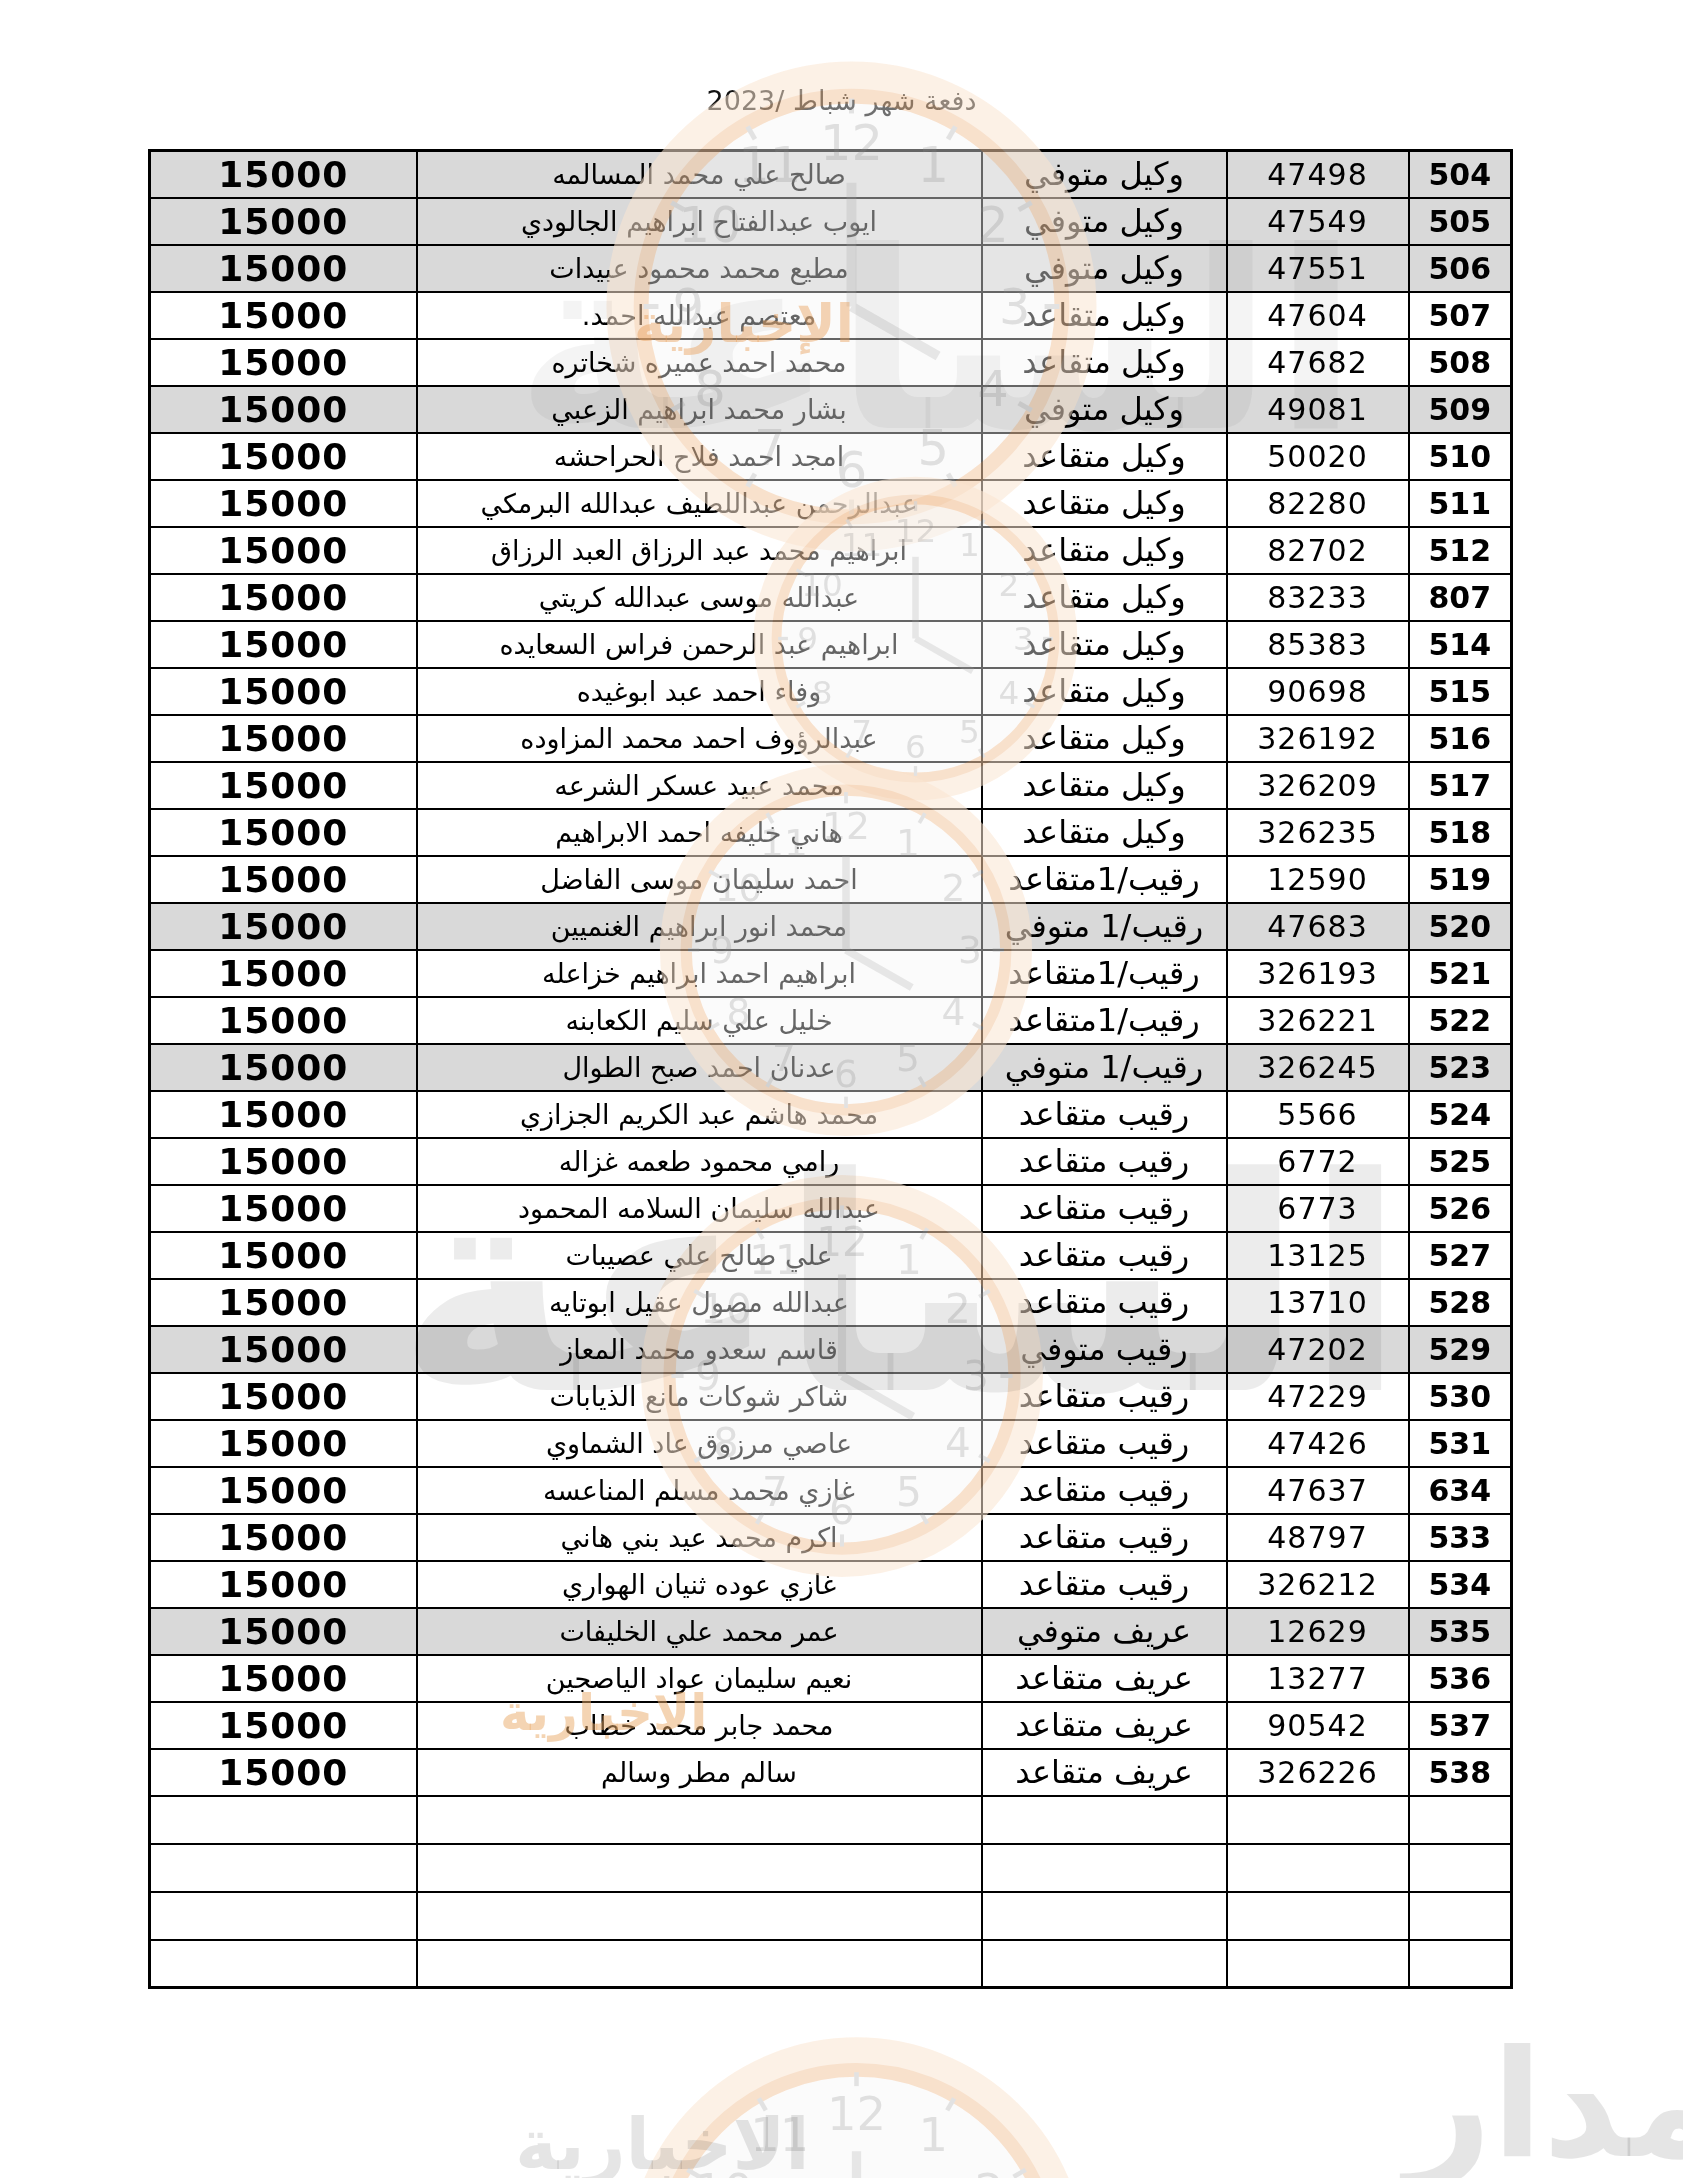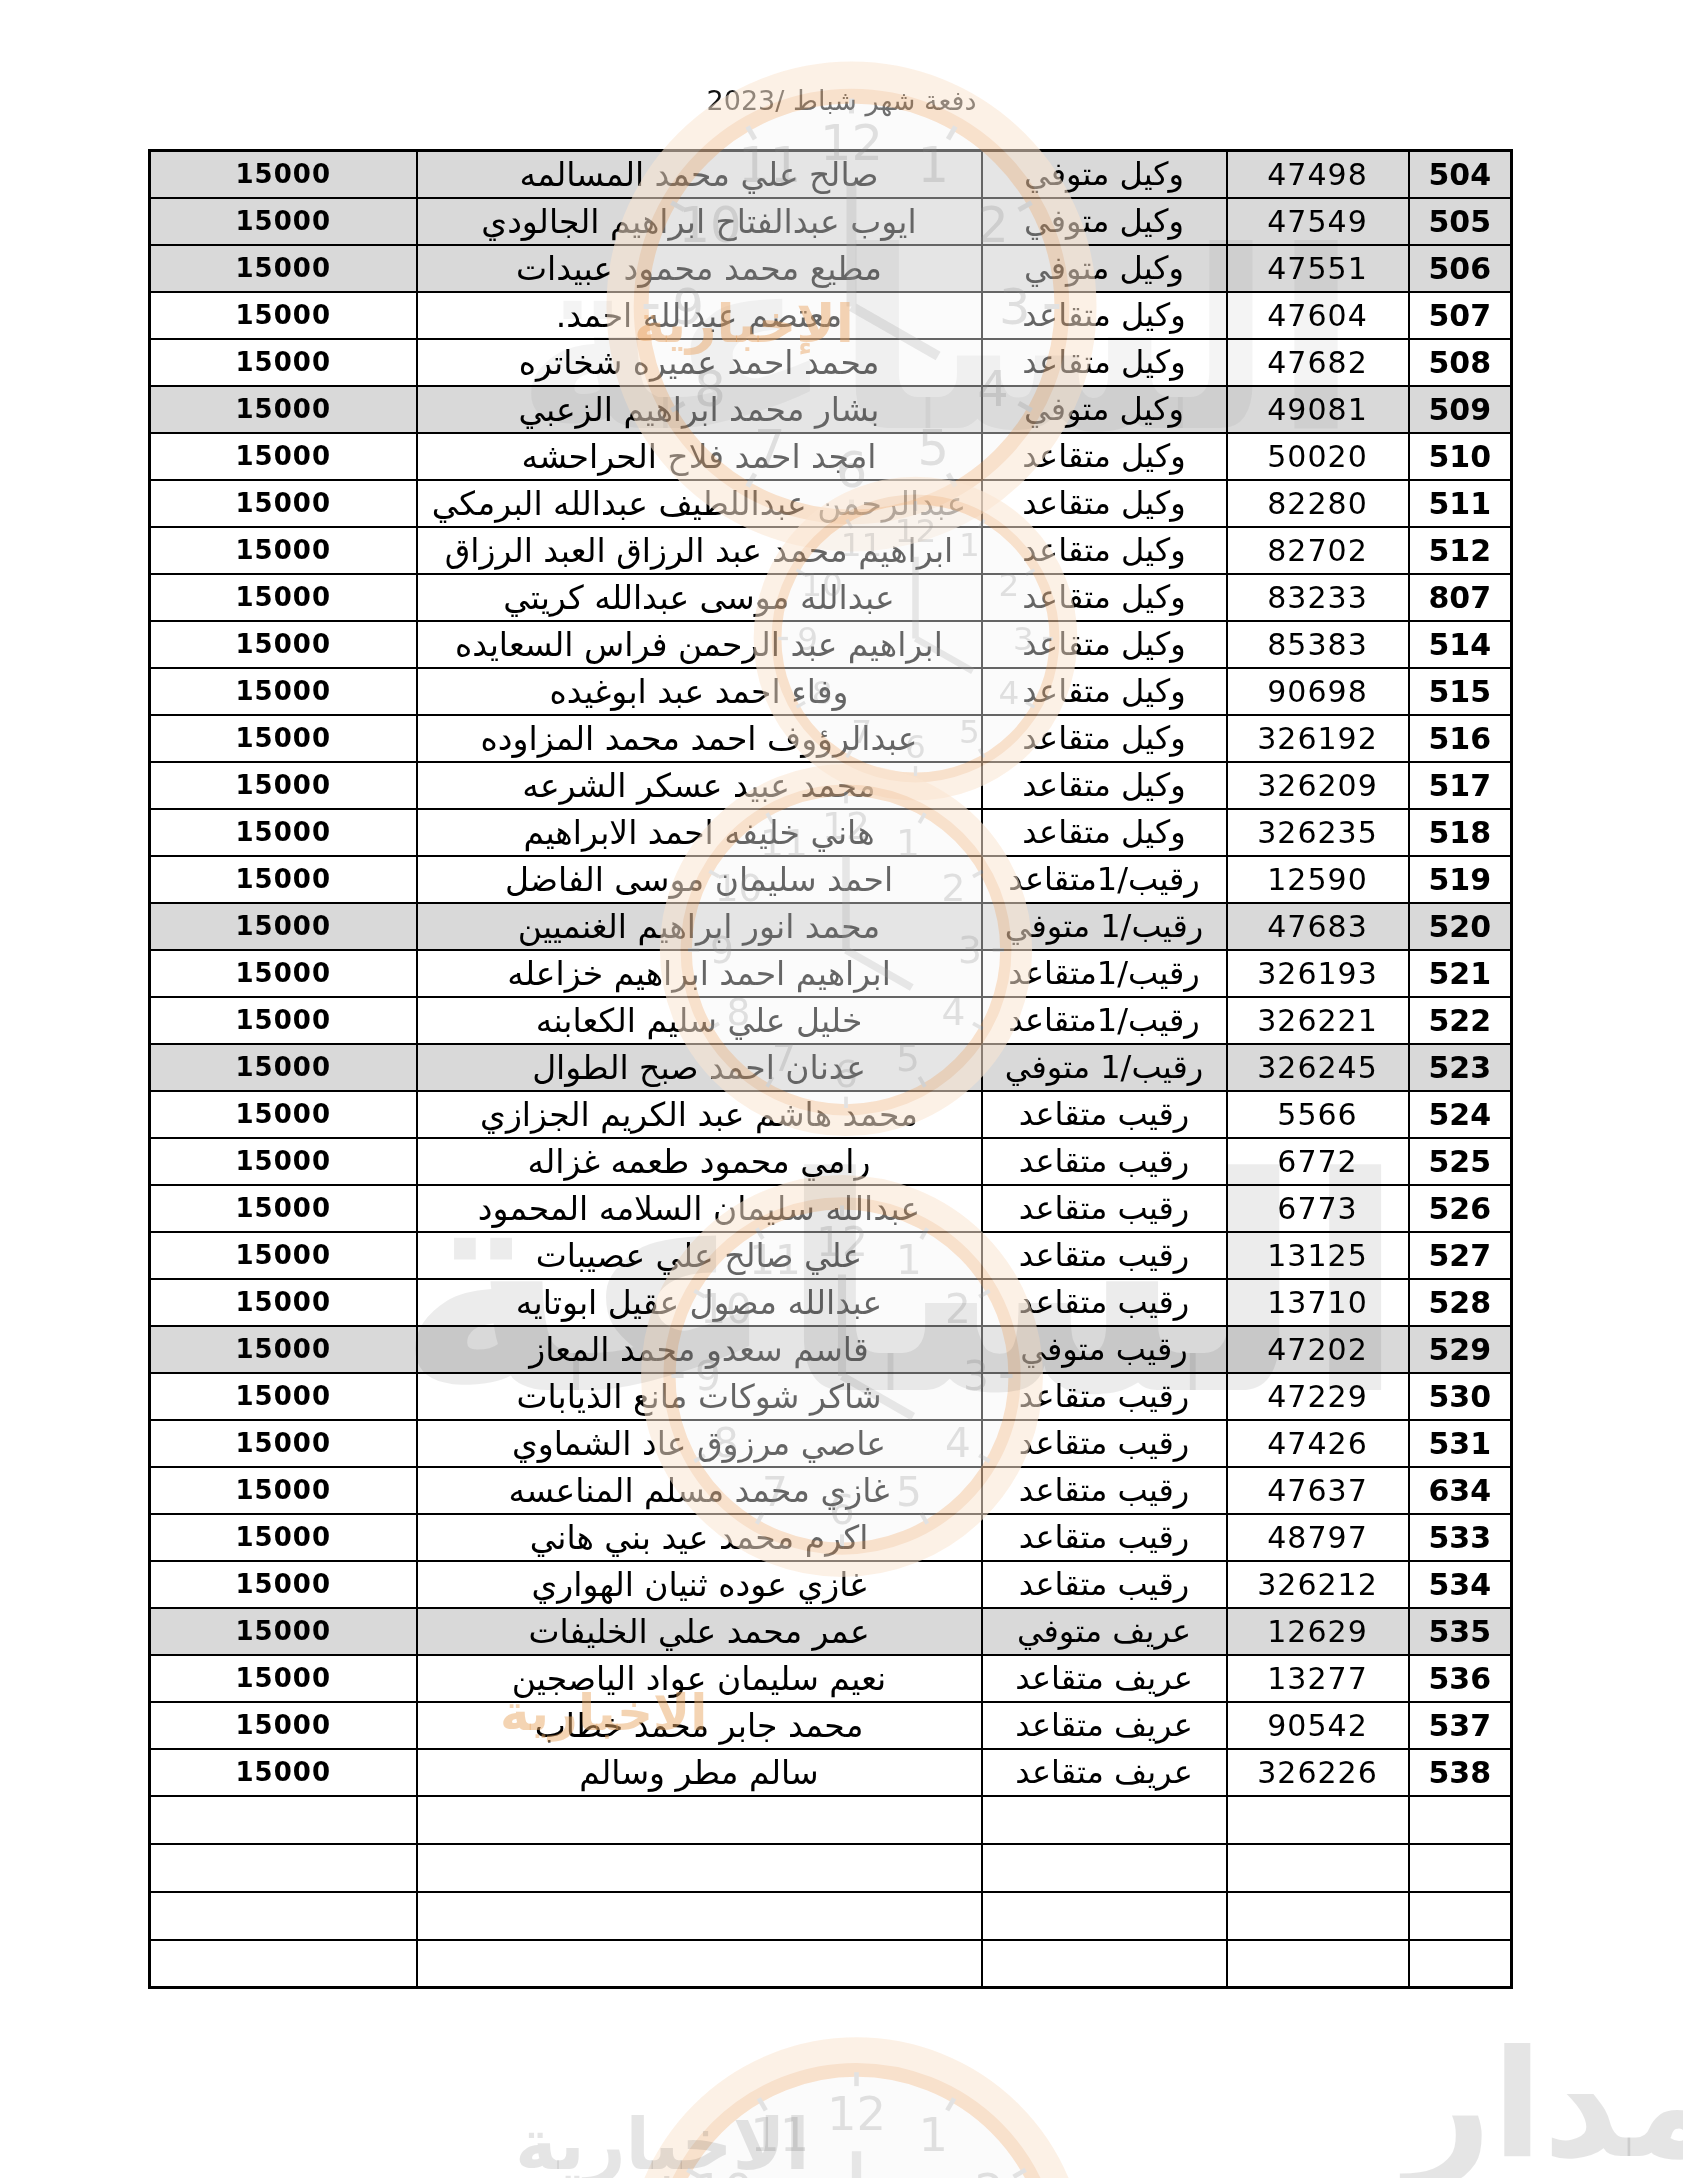--- a/index.html
+++ b/index.html
@@ -21,22 +21,22 @@
   table.roster td {
     border:2px solid #000; padding:0 6px;
     vertical-align:middle; text-align:center;
     direction:rtl; overflow:hidden; white-space:nowrap;
   }
   tr.data-row    { height:47px; }
   tr.empty-row   { height:48px; }
   td.c-no     { font-weight:bold; font-size:30px; }
   td.c-id     { font-size:30px; letter-spacing:1px;margin-top:6px; }
   td.c-status { font-size:32px; }
-  td.c-name   { font-size:33px; }
-  td.c-amount { font-weight:bold; font-size:26px; letter-spacing:1px; }
+  td.c-name   { font-size:27px; }
+  td.c-amount { font-weight:bold; font-size:36px; letter-spacing:1px; }
   
   .watermarks { position:absolute; inset:0; z-index:3; pointer-events:none; }
   .wm-clock { position:absolute; opacity:0.55; }
   .wm-text {
     position:absolute; direction:rtl; font-weight:bold;
     font-family:"DejaVu Sans", sans-serif; line-height:1;
   }
   .wm-big1   { left:515px; top:218px;  font-size:248px; color:rgba(0,0,0,0.045); }
   .wm-big2   { left:396px; top:1139px; font-size:297px; color:rgba(0,0,0,0.075); }
   .wm-orange1{ left:634px; top:297px;  font-size:53px;  color:rgba(233,160,92,0.45); }

